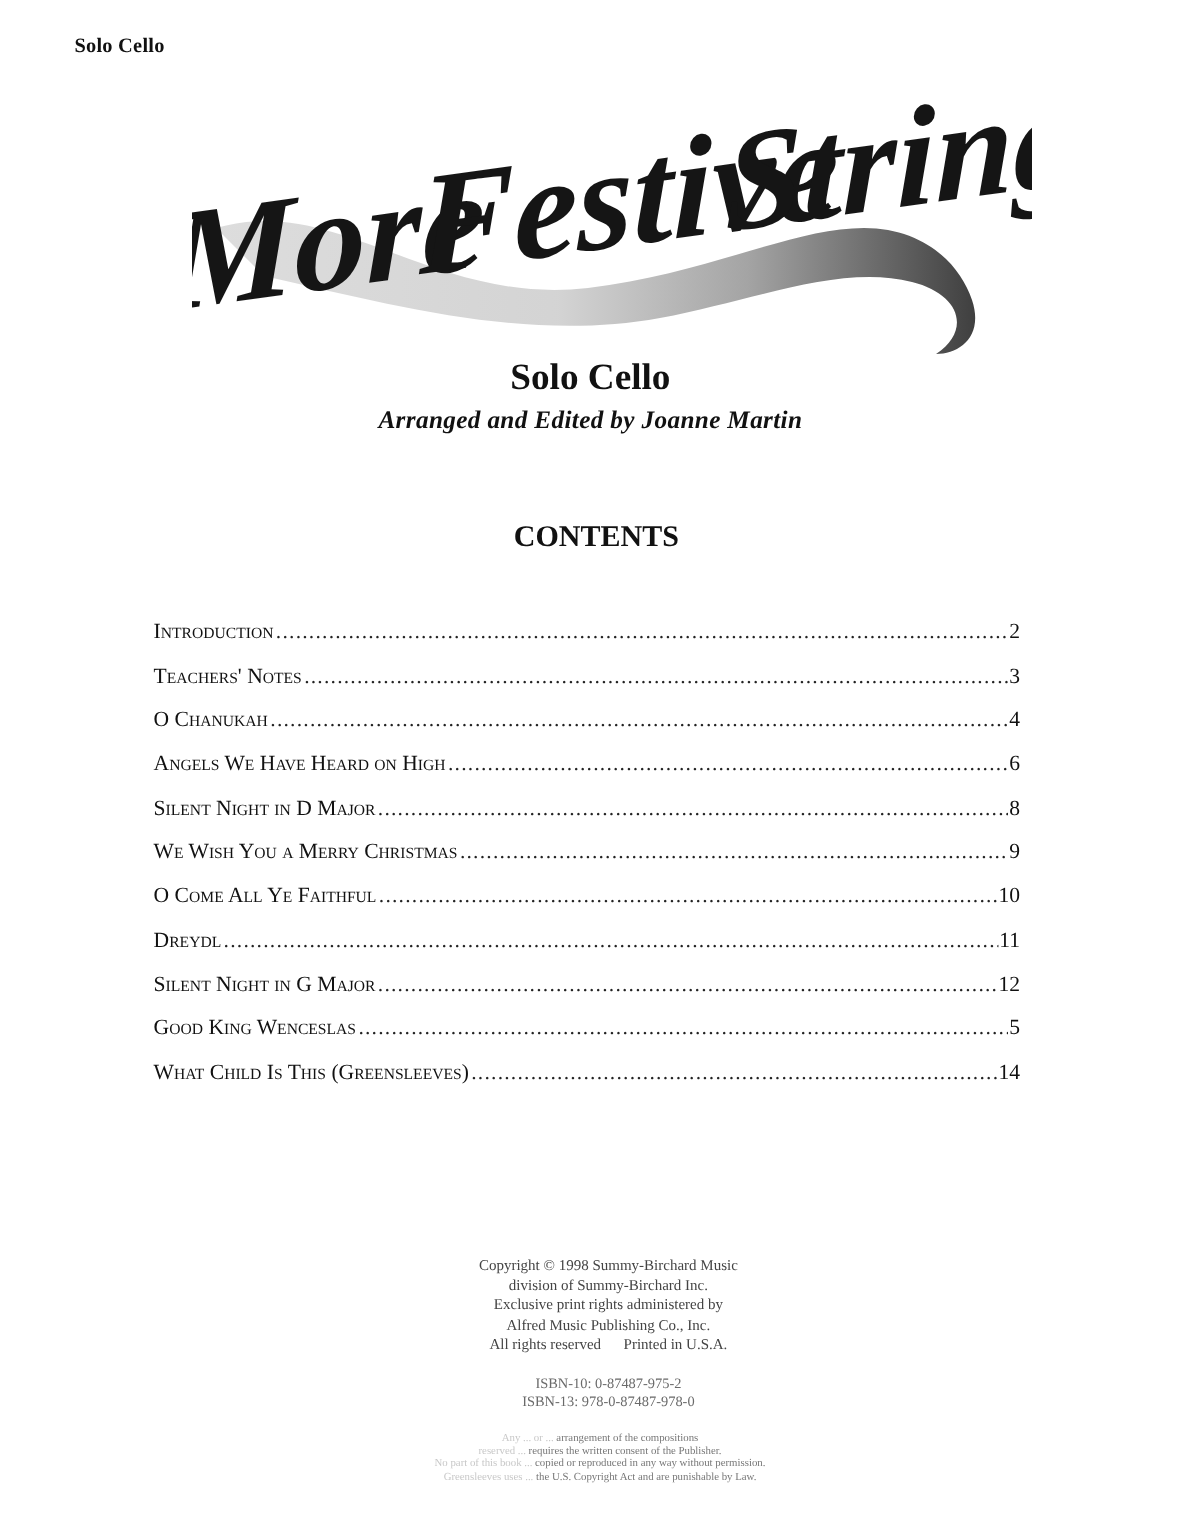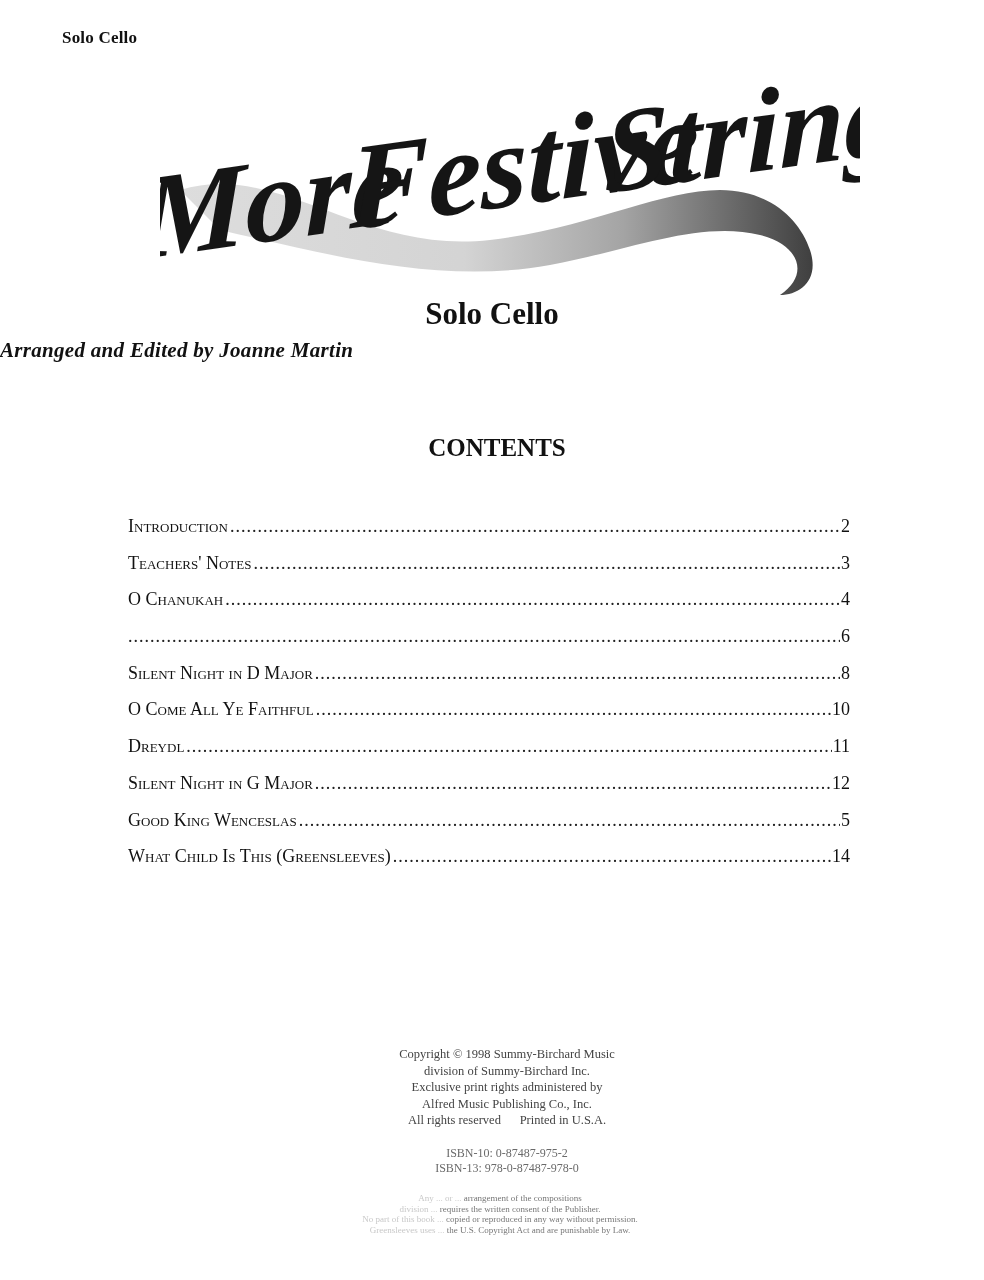--- a/index.html
+++ b/index.html
@@ -46,21 +46,21 @@
       top: 296px;
       text-align: center;
       font-weight: bold;
       font-size: 31px;
     }
     .byline {
       position: absolute;
       left: 0;
       width: 984px;
       top: 338px;
-      text-align: left;
+      text-align: center;
       font-weight: bold;
       font-style: italic;
       font-size: 21px;
       letter-spacing: 0.3px;
     }
     .contents-title {
       position: absolute;
       left: 0;
       width: 994px;
       top: 434px;
@@ -177,27 +177,33 @@
     <span class="toc-title">Teachers' Notes</span>
     <span class="toc-leader"></span>
     <span class="toc-page">3</span>
   </div>
   <div class="toc-row">
     <span class="toc-title">O Chanukah</span>
     <span class="toc-leader"></span>
     <span class="toc-page">4</span>
   </div>
   <div class="toc-row">
+    <span class="toc-title">Angels We Have Heard on High</span>
     <span class="toc-leader"></span>
     <span class="toc-page">6</span>
   </div>
   <div class="toc-row">
     <span class="toc-title">Silent Night in D Major</span>
     <span class="toc-leader"></span>
     <span class="toc-page">8</span>
+  </div>
+  <div class="toc-row">
+    <span class="toc-title">We Wish You a Merry Christmas</span>
+    <span class="toc-leader"></span>
+    <span class="toc-page">9</span>
   </div>
   <div class="toc-row">
     <span class="toc-title">O Come All Ye Faithful</span>
     <span class="toc-leader"></span>
     <span class="toc-page">10</span>
   </div>
   <div class="toc-row">
     <span class="toc-title">Dreydl</span>
     <span class="toc-leader"></span>
     <span class="toc-page">11</span>
@@ -227,16 +233,16 @@
   <div style="white-space:pre;">All rights reserved      Printed in U.S.A.</div>
 </div>
 
 <div class="isbn">
   <div>ISBN-10: 0-87487-975-2</div>
   <div>ISBN-13: 978-0-87487-978-0</div>
 </div>
 
 <div class="fineprint">
   <div><span class="faint">Any ... or ... </span><span>arrangement of the compositions</span></div>
-  <div><span class="faint">division ... </span><span>requires the written consent of the Publisher.</span></div>
+  <div><span class="faint">reserved ... </span><span>requires the written consent of the Publisher.</span></div>
   <div><span class="faint">No part of this book ... </span><span>copied or reproduced in any way without permission.</span></div>
   <div><span class="faint">Greensleeves uses ... </span><span>the U.S. Copyright Act and are punishable by Law.</span></div>
 </div>
 
 </body></html>

